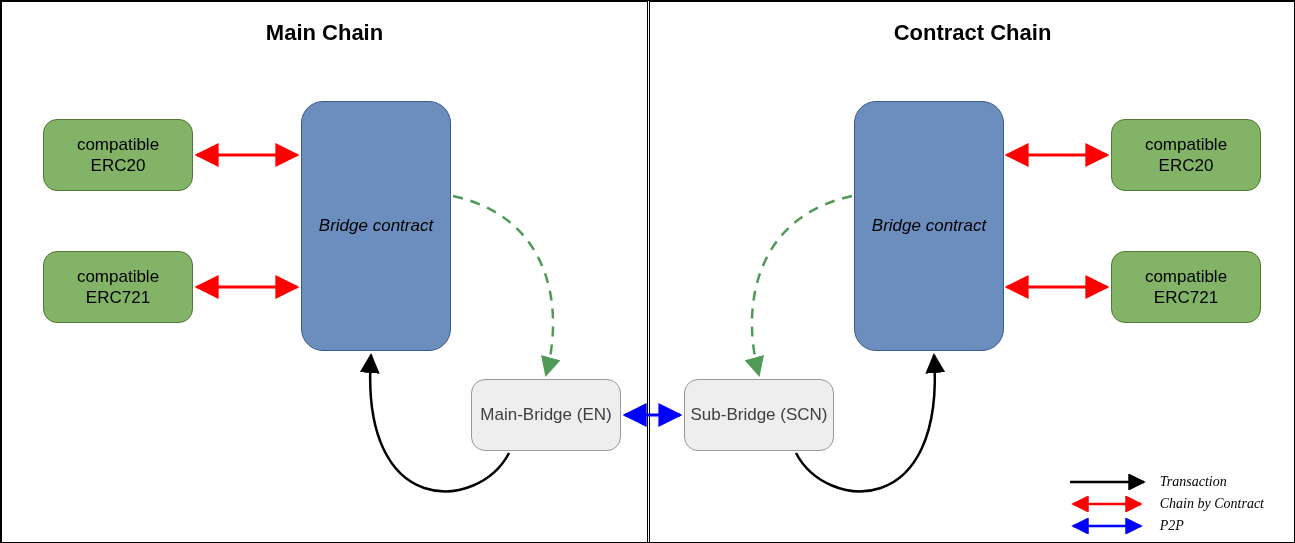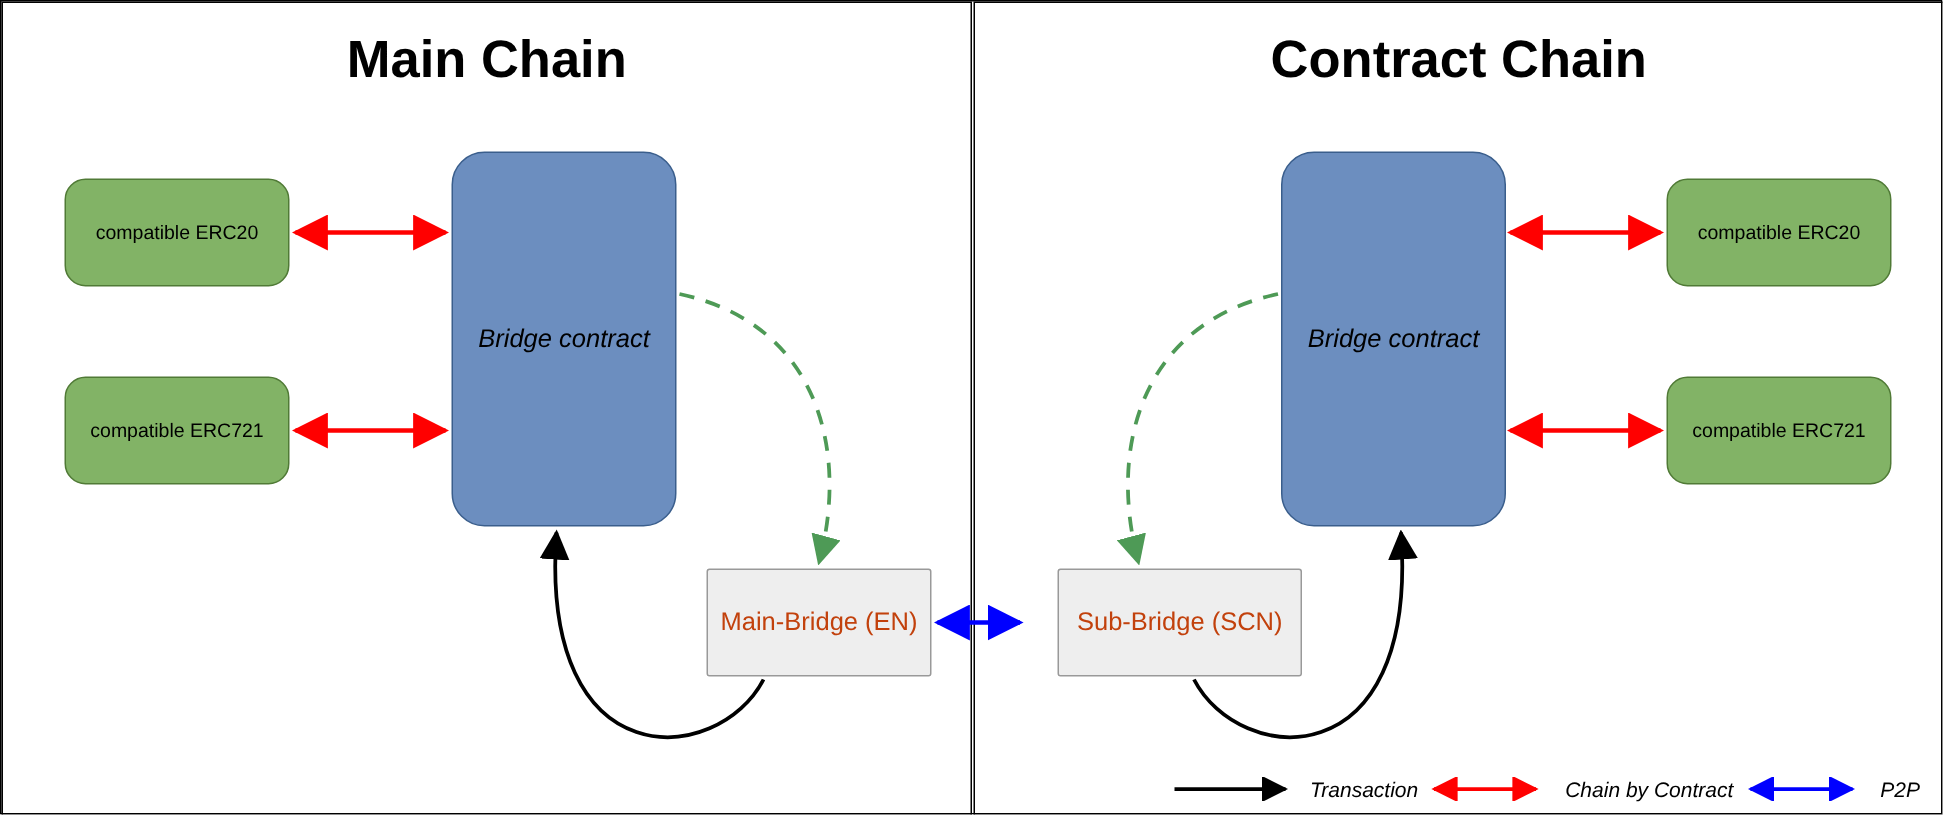--- a/index.html
+++ b/index.html
@@ -16,34 +16,34 @@
   height: 543px;
   border: 1px solid #000;
 }
 .panel.left { left: 0; width: 647px; }
 .panel.right { left: 648px; width: 647px; }
 .panel-title {
   position: absolute;
   width: 100%;
   top: 18px;
   text-align: center;
-  font-size: 35px;
+  font-size: 22px;
   font-weight: 700;
   color: #000;
 }
 .node-green {
   position: absolute;
   background: #82b366;
   border: 1.5px solid #507a36;
   border-radius: 14px;
   display: flex;
   align-items: center;
   justify-content: center;
   text-align: center;
-  font-size: 13px;
+  font-size: 17px;
   line-height: 1.25;
   color: #000;
   padding: 4px;
 }
 .node-blue {
   position: absolute;
   background: #6c8ebf;
   border: 1.5px solid #3a5e8c;
   border-radius: 22px;
   display: flex;
@@ -51,36 +51,37 @@
   justify-content: center;
   text-align: center;
   font-size: 17px;
   color: #000;
   font-style: italic;
 }
 .node-grey {
   position: absolute;
   background: #eeeeee;
   border: 1.5px solid #999;
-  border-radius: 2px;
+  border-radius: 14px;
   display: flex;
   align-items: center;
   justify-content: center;
   text-align: center;
   font-size: 17px;
   line-height: 1.25;
-  color: #c2410c;
+  color: #404040;
 }
 .legend {
   position: absolute;
-  right: 14px;
+  right: 30px;
   bottom: 8px;
   display: flex;
-  flex-direction: row;
+  flex-direction: column;
   gap: 6px;
+  font-family: Liberation Serif, serif;
 }
 .legend-row {
   display: flex;
   align-items: center;
   gap: 12px;
   font-size: 14px;
   font-style: italic;
 }
 .legend-swatch {
   width: 80px;
@@ -115,21 +116,21 @@
   </div>
 
   <div class="node-blue" style="left:300px; top:100px; width:150px; height:250px;">
     <span>Bridge contract</span>
   </div>
 
   <div class="node-grey" style="left:470px; top:378px; width:150px; height:72px;">
     <span>Main-Bridge (EN)</span>
   </div>
 
-  <div class="node-grey" style="left:704px; top:378px; width:163px; height:72px;">
+  <div class="node-grey" style="left:683px; top:378px; width:150px; height:72px;">
     <span>Sub-Bridge (SCN)</span>
   </div>
 
   <div class="node-blue" style="left:853px; top:100px; width:150px; height:250px;">
     <span>Bridge contract</span>
   </div>
 
   <div class="node-green" style="left:1110px; top:118px; width:150px; height:72px;">
     <span>compatible ERC20</span>
   </div>

